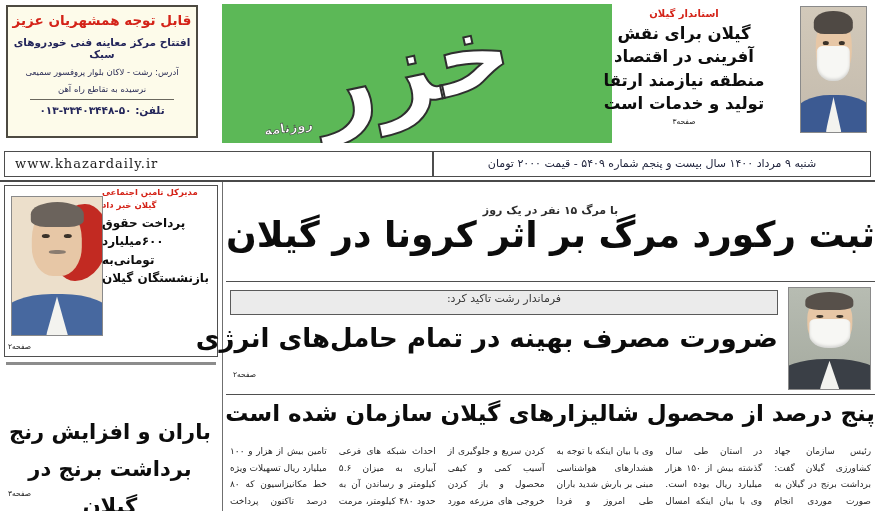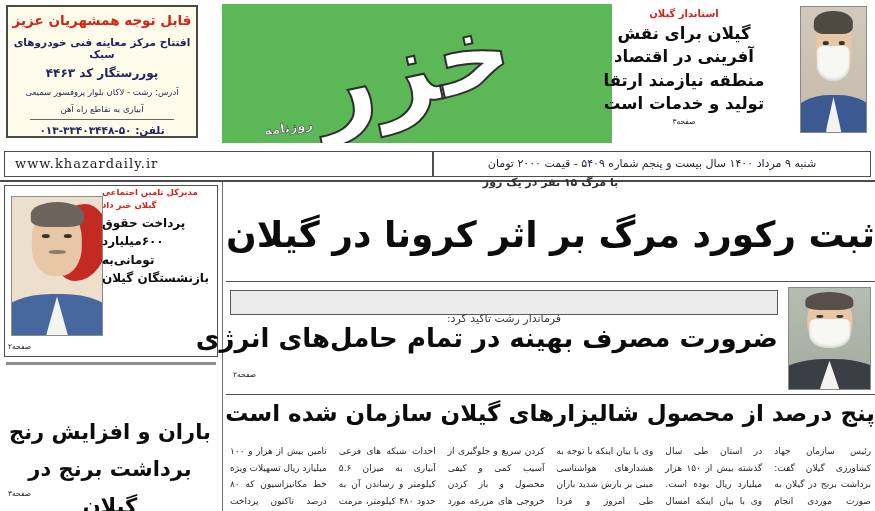--- a/index.html
+++ b/index.html
@@ -81,52 +81,51 @@
   .pension-pageref{left:8px;top:342px;font-size:7.5px;color:#222;}
 
   .double-rule{left:6px;top:362px;width:210px;border-top:3px solid #8c8c8c;}
 
   
   .rain-text{left:0;top:374px;width:220px;text-align:center;margin-top:40px;}
   .rain-headline{font-weight:bold;font-size:21px;line-height:1.75;color:#0d0d0d;}
   .rain-pageref{left:8px;top:489px;font-size:7.5px;color:#222;}
 
   
-  .corona-kicker{left:226px;top:176px;width:649px;text-align:center;font-weight:bold;
+  .corona-kicker{left:226px;top:204px;width:649px;text-align:center;font-weight:bold;
                  font-size:11px;color:#2e2e2e;}
   .corona-headline{left:226px;top:214px;width:649px;text-align:center;font-weight:bold;
                    font-size:36px;white-space:nowrap;color:#0c0c0c;}
   .rule2{left:226px;top:281px;width:649px;border-top:1.5px solid #4f4f4f;}
 
   
   .energy-kicker-box{left:230px;top:290px;width:548px;height:25px;background:#ebebeb;
                      border:1px solid #5a5a5a;box-sizing:border-box;text-align:center;
-                     font-size:11px;color:#3a3a3a;padding-top:21px;}
+                     font-size:11px;color:#3a3a3a;padding-top:1px;}
   .energy-headline{left:230px;top:323px;width:548px;text-align:center;font-weight:bold;
                    font-size:26px;white-space:nowrap;color:#0c0c0c;}
   .energy-pageref{left:233px;top:370px;font-size:7.5px;color:#222;}
   .rule3{left:226px;top:394px;width:649px;border-top:1.5px solid #4f4f4f;}
 
   
   .rice-headline{left:226px;top:400px;width:649px;text-align:center;font-weight:bold;
                  font-size:23px;white-space:nowrap;color:#0c0c0c;}
   .rice-cols{left:230px;top:443px;width:641px;height:66px;overflow:hidden;display:flex;gap:12px;}
   .rice-col{flex:1;font-size:9px;line-height:1.85;text-align:justify;color:#1f1f1f;}
 </style>
 </head>
 <body>
 
 <div id="page">
 
   <div class="abs ad-box">
     <div class="ad-title">قابل توجه همشهریان عزیز</div>
     <div class="ad-line">افتتاح مرکز معاینه فنی خودروهای سبک</div>
-    <div class="ad-code">پوررستگار کد ۴۴۶۳</div>
     <div class="ad-sub">آدرس: رشت - لاکان بلوار پروفسور سمیعی</div>
-    <div class="ad-sub">آبیاری به تقاطع راه آهن</div>
+    <div class="ad-sub">نرسیده به تقاطع راه آهن</div>
     <div class="ad-sep"></div>
     <div class="ad-phone">تلفن: ۵۰-۳۳۴۰۳۴۴۸-۰۱۳</div>
   </div>
 
   <div class="abs logo-box">
     <div class="logo-title">خزر</div>
     <div class="logo-sub">روزنامه</div>
   </div>
 
   <div class="abs lead-text">

